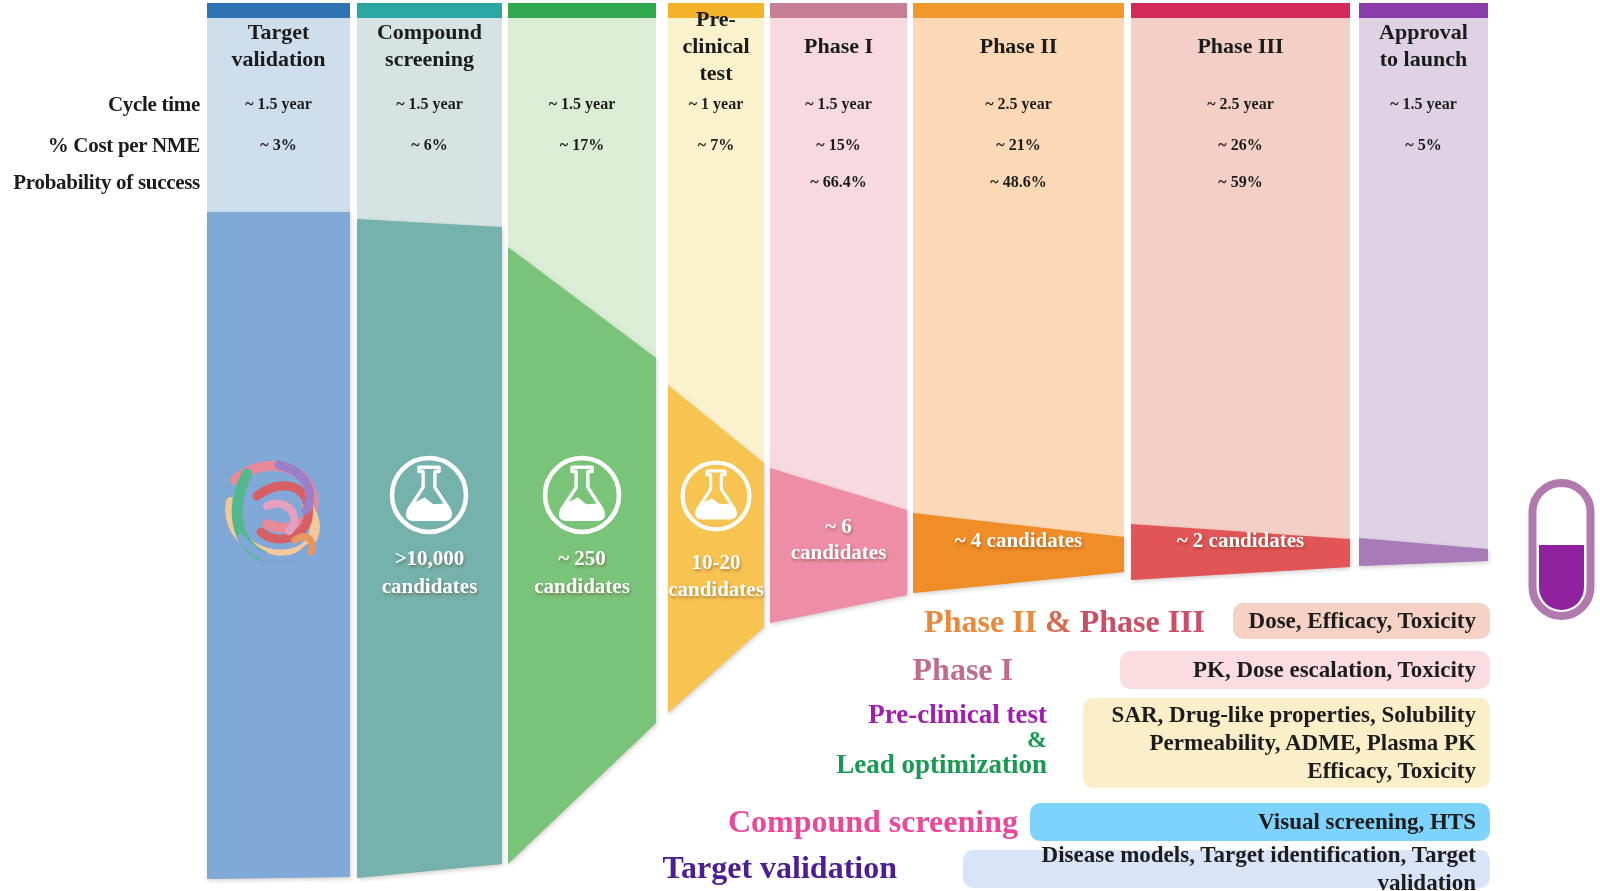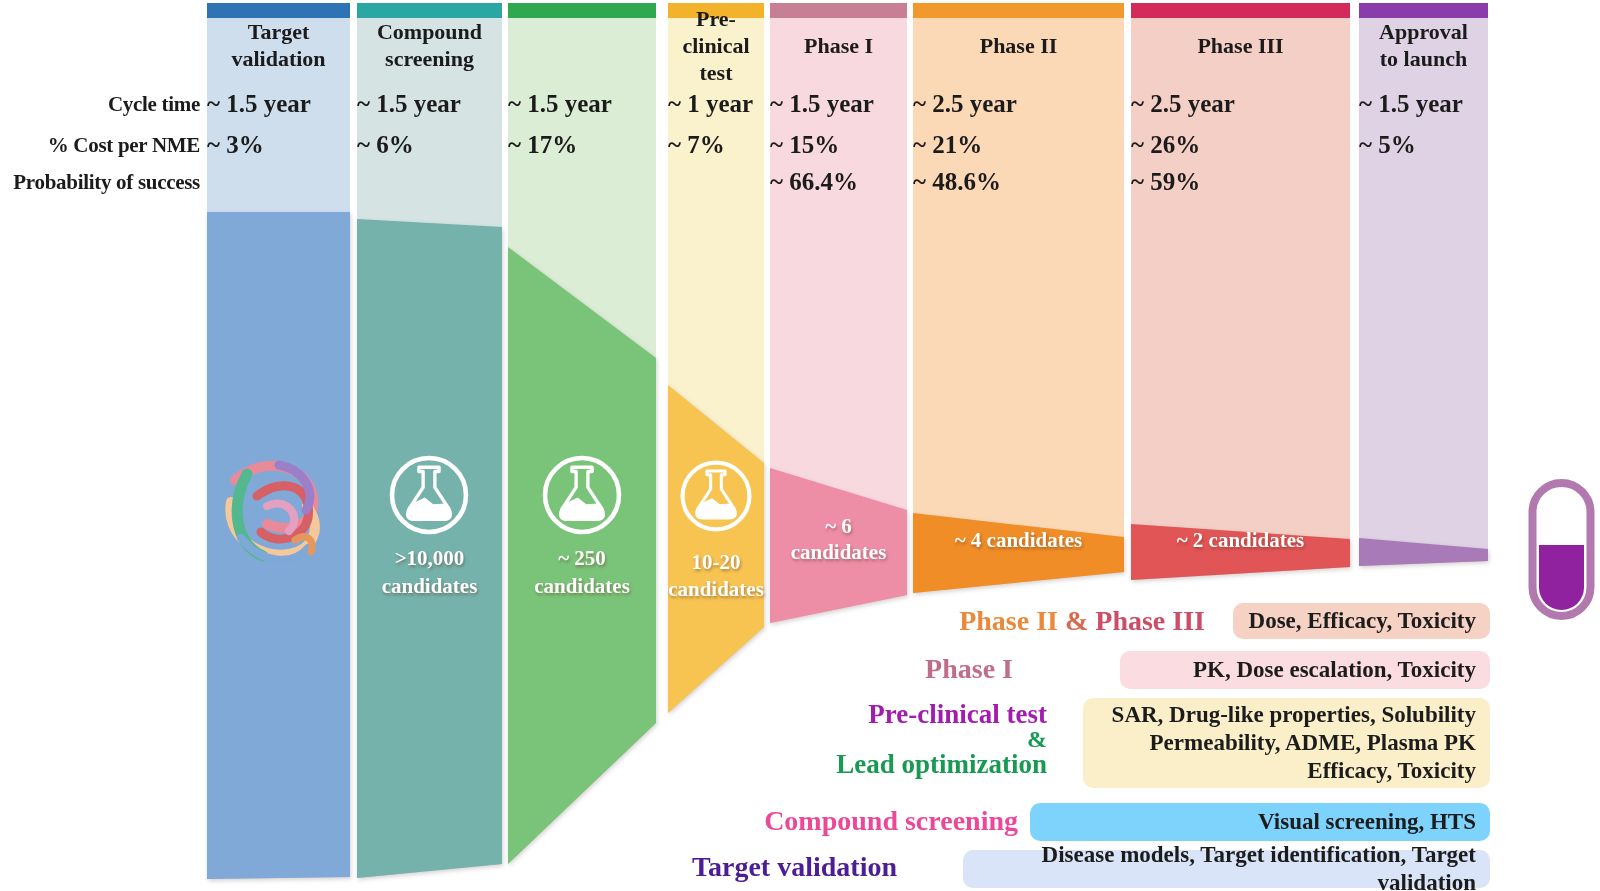--- a/index.html
+++ b/index.html
@@ -9,31 +9,31 @@
   }
   #funnel-svg{position:absolute;left:0;top:0;}
   .abs{position:absolute;font-weight:bold;}
   
   .c1{left:207px;width:143px}.c2{left:357px;width:145px}.c3{left:508px;width:148px}
   .c4{left:668px;width:96px}.c5{left:770px;width:137px}.c6{left:913px;width:211px}
   .c7{left:1131px;width:219px}.c8{left:1359px;width:129px}
   .title{top:14px;height:62px;display:flex;flex-direction:column;justify-content:center;
          text-align:center;font-weight:bold;font-size:22px;line-height:27px;}
   .title div:empty{display:none}
-  .val{font-weight:bold;font-size:25px;line-height:24px;white-space:nowrap;}
+  .val{text-align:center;font-weight:bold;font-size:16px;line-height:24px;white-space:nowrap;}
   .v-cycle{top:92px}.v-cost{top:133px}.v-prob{top:170px}
   .val:empty{display:none}
   .rowlab{left:0;width:200px;text-align:right;font-weight:bold;font-size:21px;
           line-height:24px;letter-spacing:-0.3px;}
   .cand{color:#fff;font-weight:bold;text-align:center;font-size:21px;line-height:24px;
         text-shadow:1px 2px 3px rgba(90,50,30,.45);white-space:nowrap;}
   .cand:empty{display:none}
   .c4 .cand,.c4.cand{font-size:21px;}
   
-  .lg-label{font-weight:bold;font-size:28px;line-height:32px;text-align:right;white-space:nowrap;}
+  .lg-label{font-weight:bold;font-size:32px;line-height:32px;text-align:right;white-space:nowrap;}
   .lg-box{border-radius:10px;font-size:23px;color:#1c1c1c;text-align:right;
           padding:0 14px;box-sizing:border-box;display:flex;flex-direction:column;justify-content:center;}
   .lg-box div{line-height:28px;}
   .t-orange{color:#e8893b}.t-red{color:#cb4d66}.t-amp{color:#d8694f}
   .t-pink{color:#c06d89}.t-amber{color:#a21caf}.t-green{color:#189a52}
   .t-teal{color:#ec4899}.t-blue{color:#4c1d95}
 </style>
 </head>
 <body>
 

